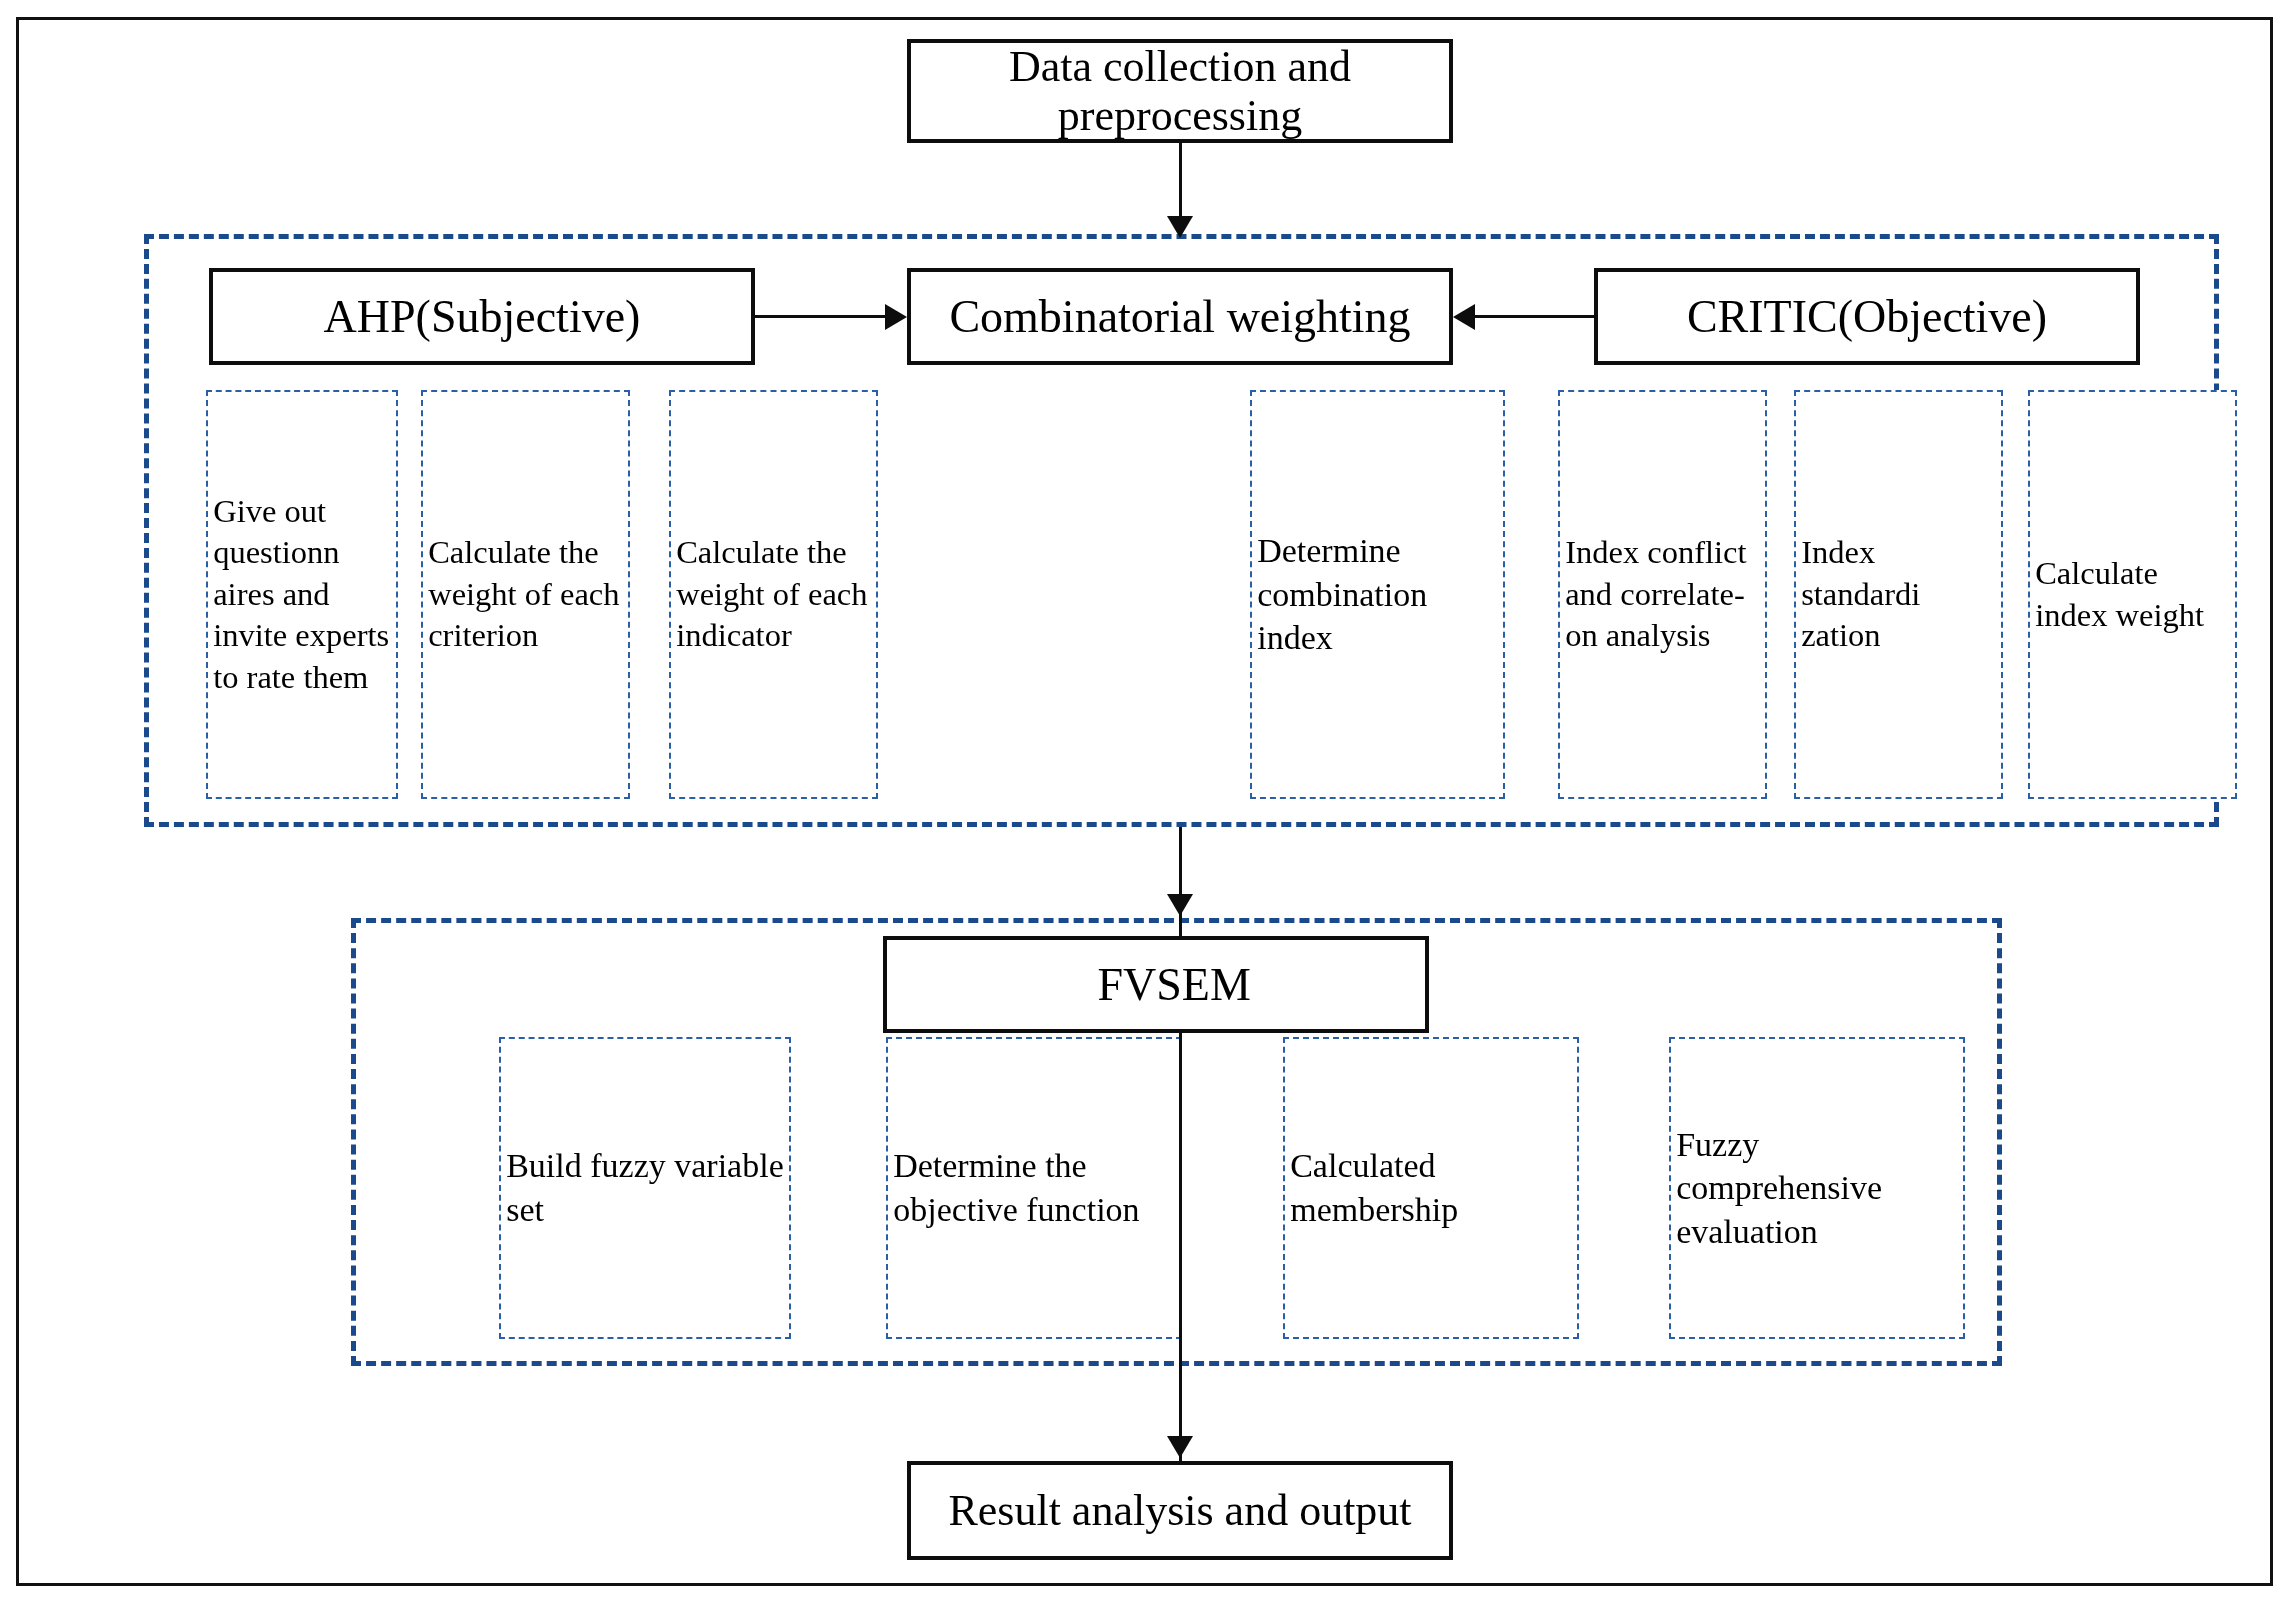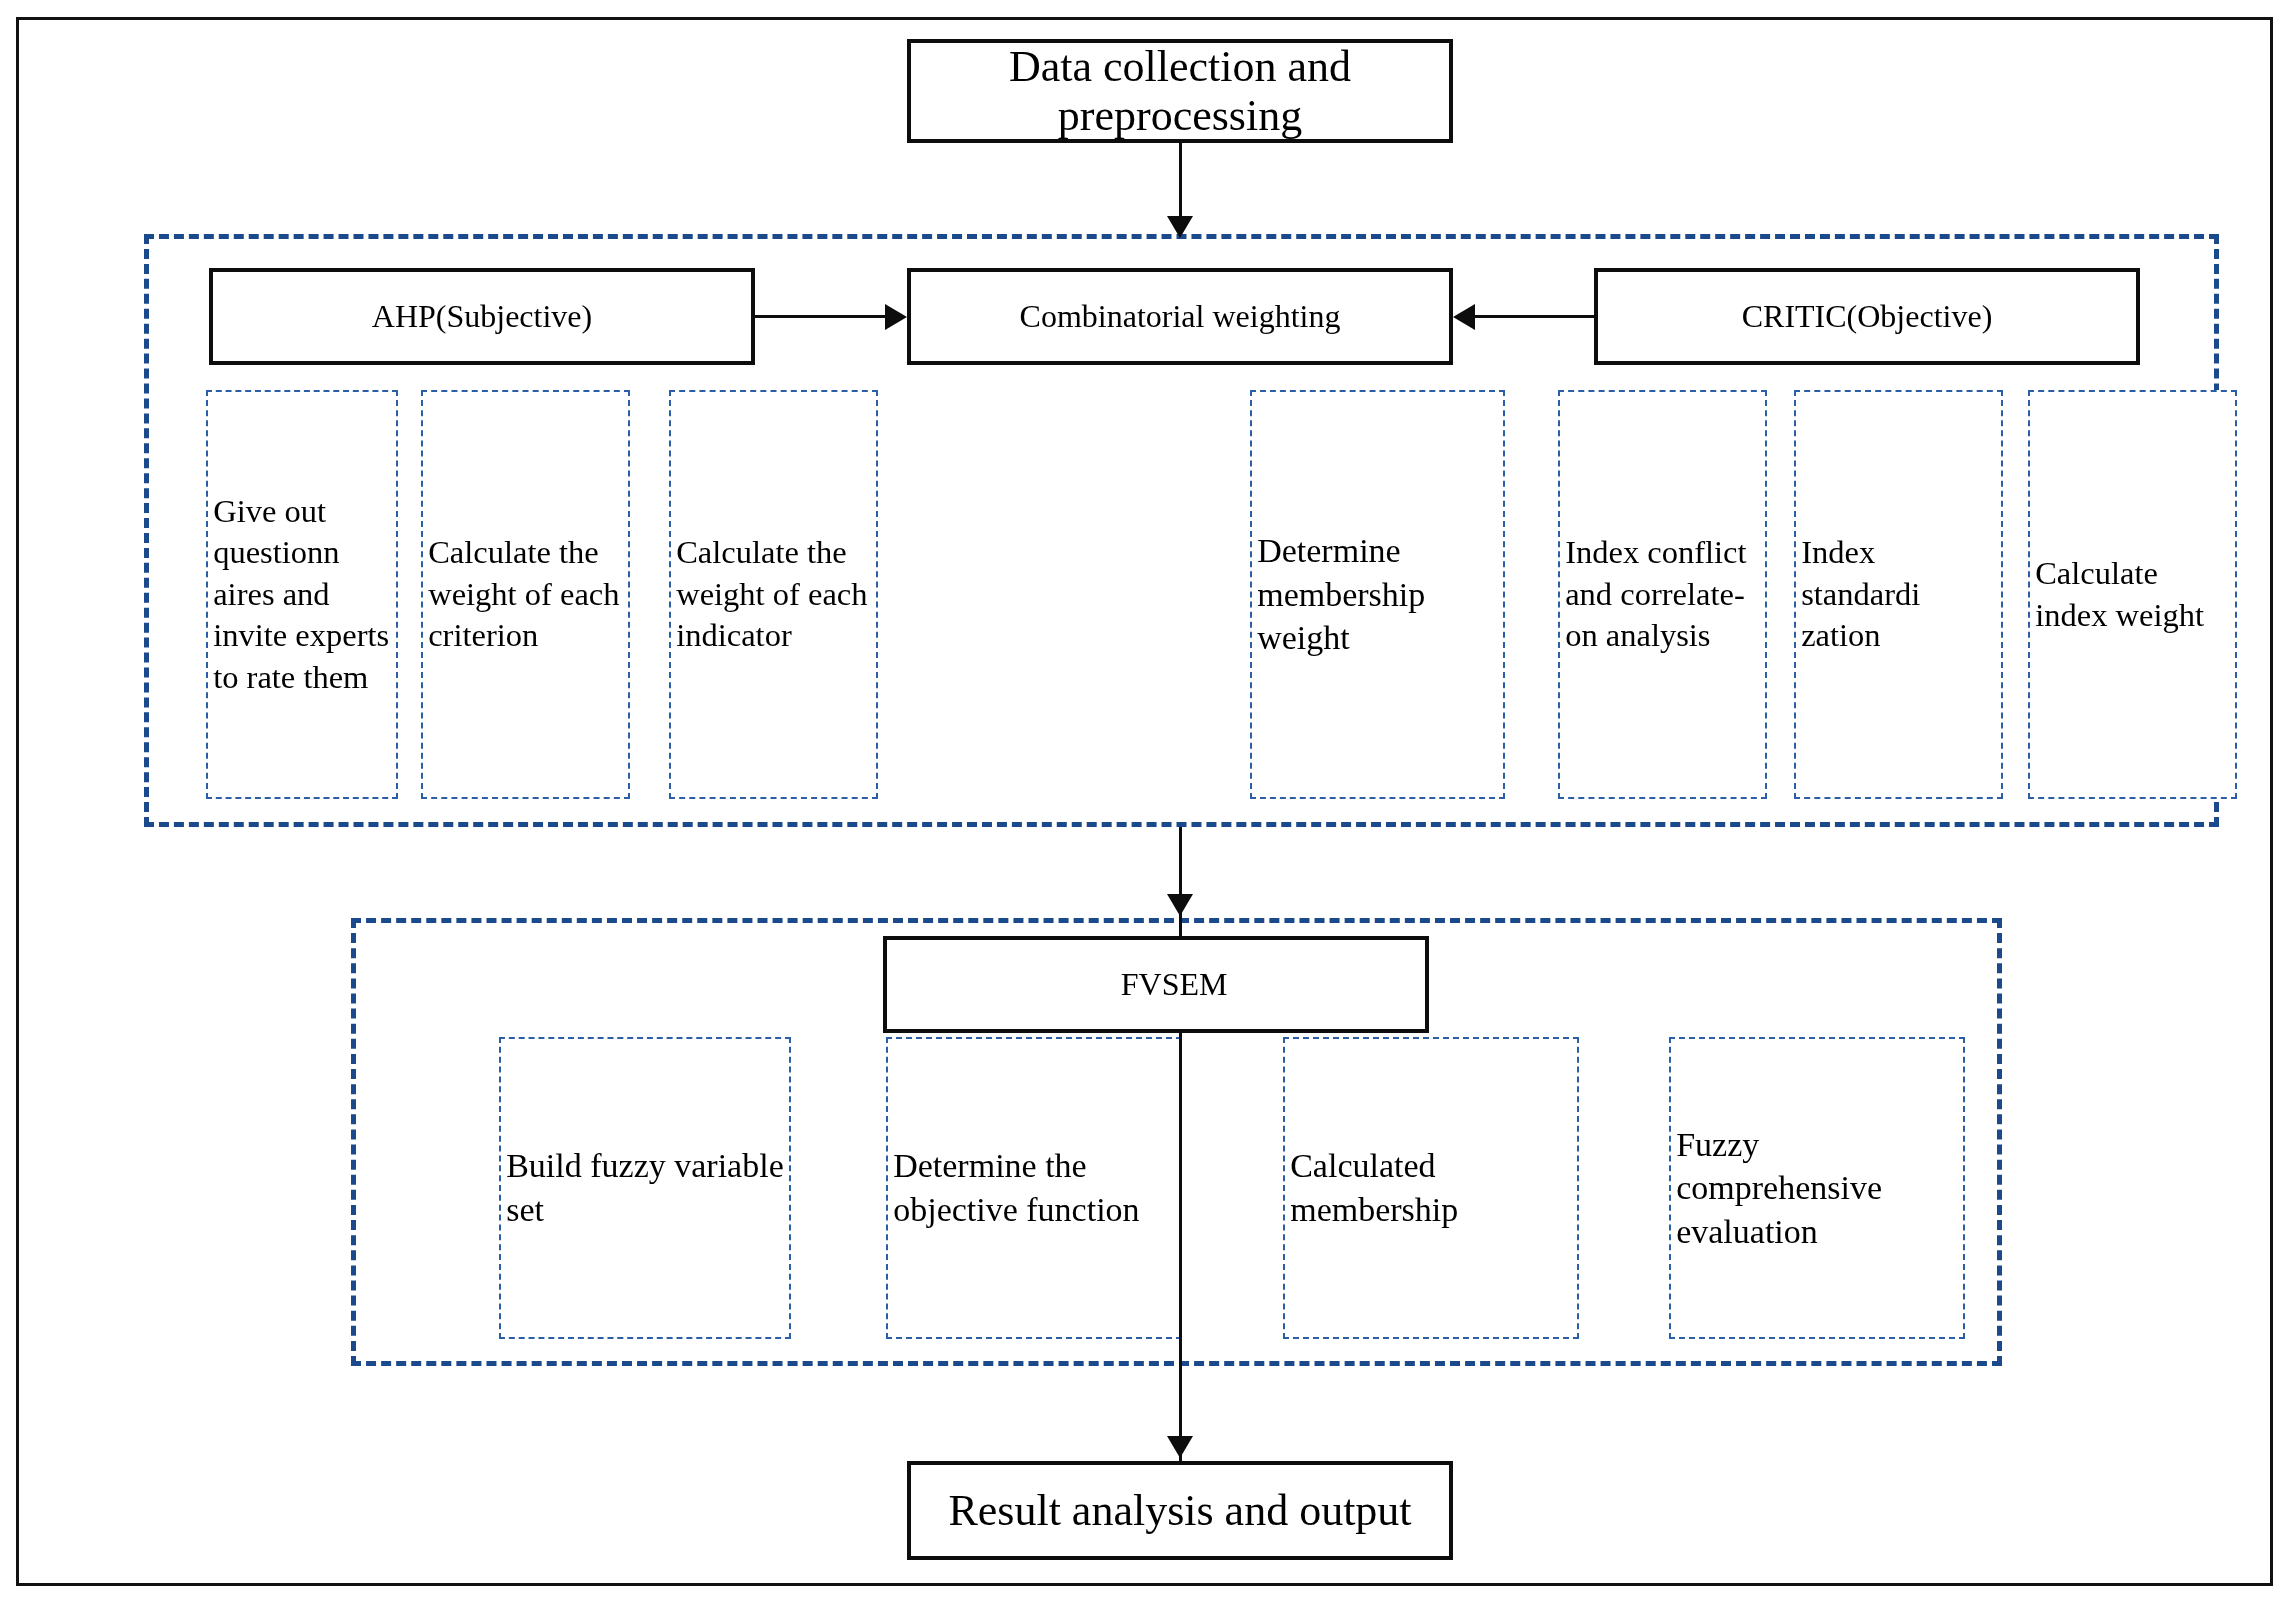--- a/index.html
+++ b/index.html
@@ -104,21 +104,21 @@
     position: absolute;
     width: 0; height: 0;
     border-top: 13px solid transparent;
     border-bottom: 13px solid transparent;
     border-right: 22px solid #0d0d0d;
     z-index: 7;
   }
 
   
   .fs-head   { font-size: 44px; }
-  .fs-stage  { font-size: 32px; }
+  .fs-stage  { font-size: 46px; }
   .fs-leaf   { font-size: 34px; }
   .fs-leaf-sm{ font-size: 32.5px; }
 </style>
 </head>
 <body>
 
 <div id="canvas">
 
   <div id="outer-frame"></div>
 
@@ -156,21 +156,21 @@
   <div class="leaf-box fs-leaf-sm" style="left:377px; top:390px; width:209px; height:409px;">
     <span class="box-text">Calculate the weight of each criterion</span>
   </div>
 
   <div class="leaf-box fs-leaf-sm" style="left:625px; top:390px; width:209px; height:409px;">
     <span class="box-text">Calculate the weight of each indicator</span>
   </div>
 
 
   <div class="leaf-box fs-leaf" style="left:1206px; top:390px; width:255px; height:409px;">
-    <span class="box-text">Determine membership weight</span>
+    <span class="box-text">Determine combination index</span>
   </div>
 
   <div class="leaf-box fs-leaf-sm" style="left:1514px; top:390px; width:209px; height:409px;">
     <span class="box-text">Index conflict and correlate-on analysis</span>
   </div>
 
   <div class="leaf-box fs-leaf-sm" style="left:1750px; top:390px; width:209px; height:409px;">
     <span class="box-text">Index standardi zation</span>
   </div>
 

